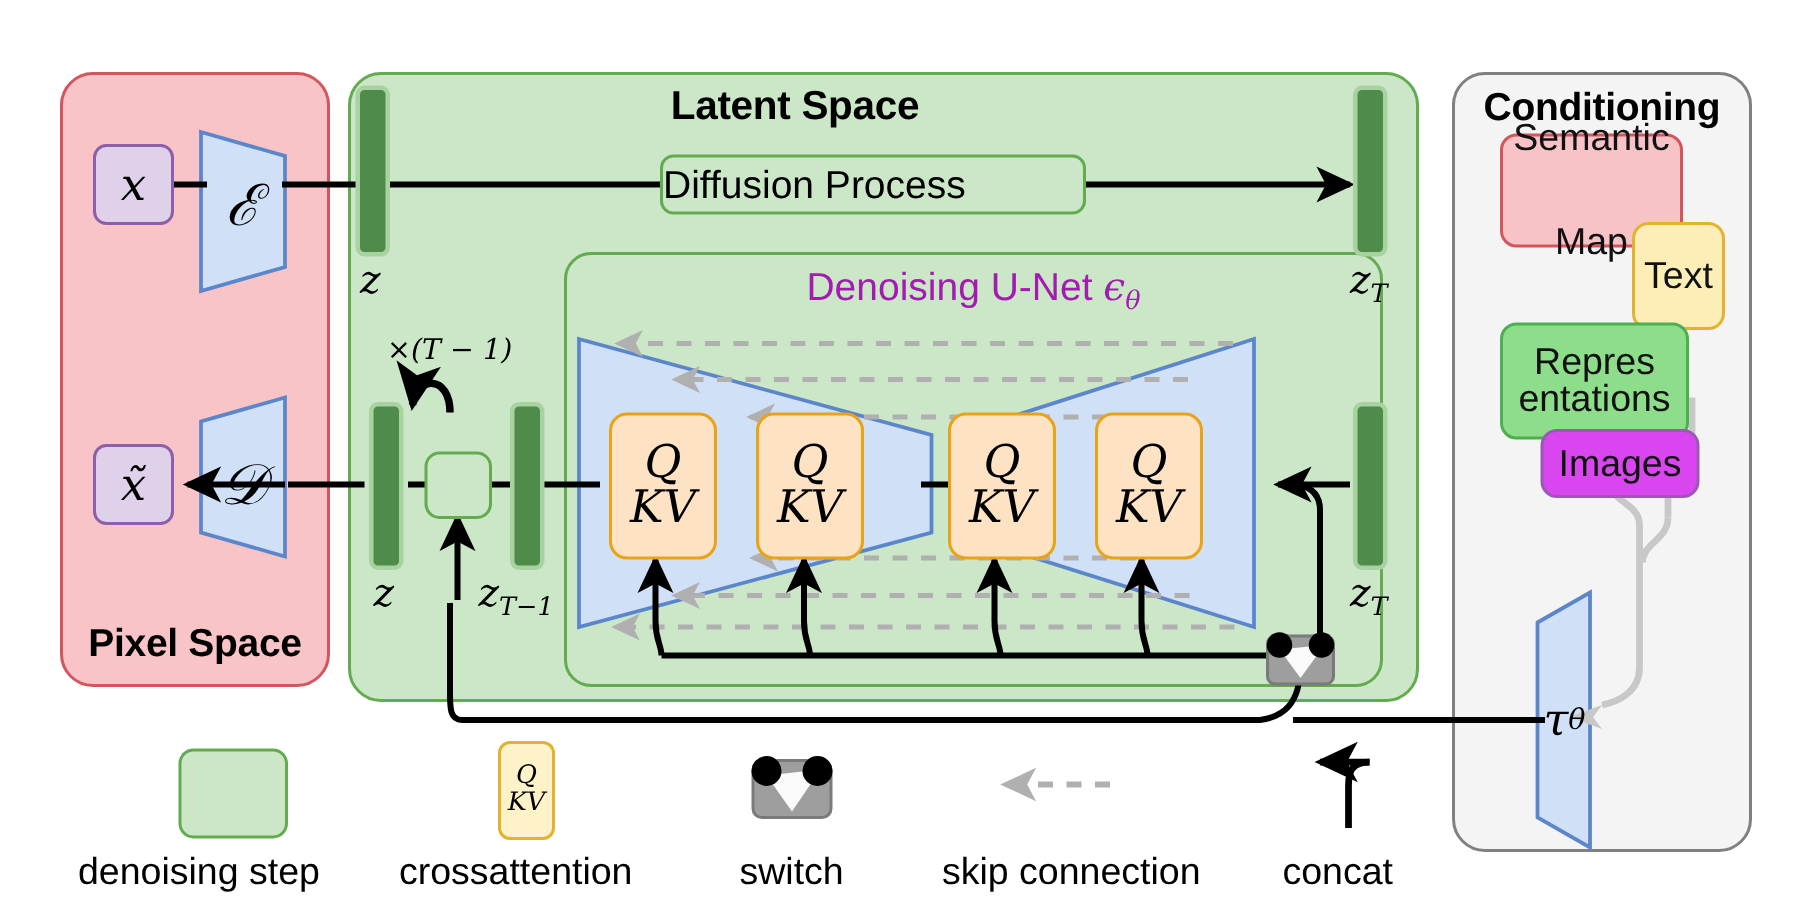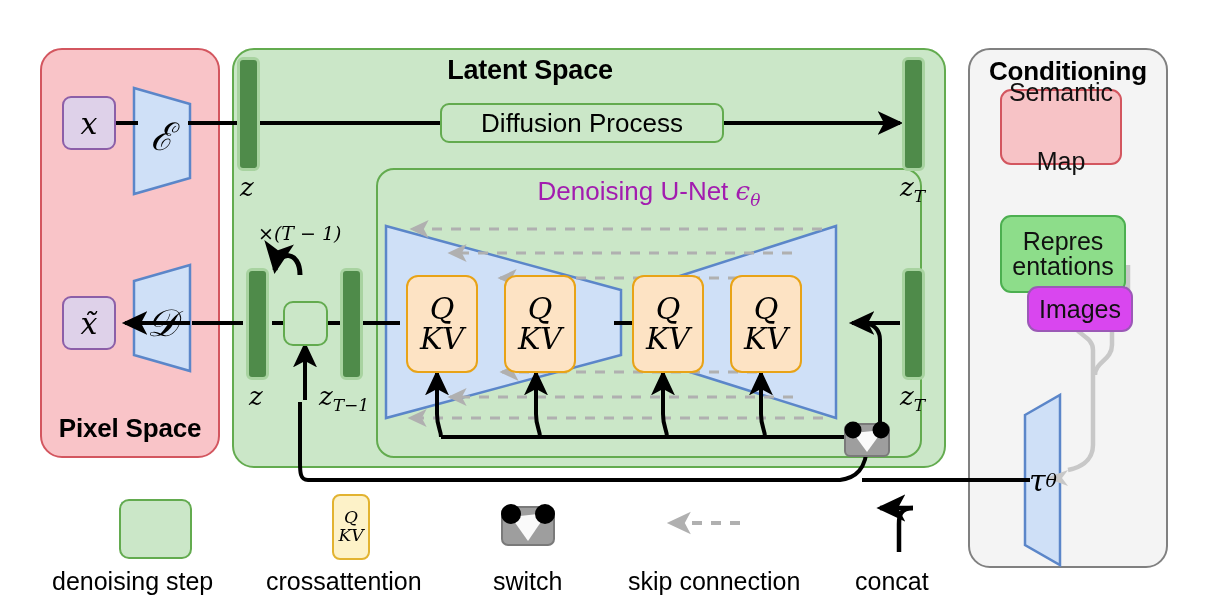--- a/index.html
+++ b/index.html
@@ -78,21 +78,20 @@
   }
 
   
   .pill {
     position: absolute;
     background: #cbe7c8;
     border: 2.5px solid #63ab4f;
     border-radius: 9px;
     display: flex;
     align-items: center;
-    justify-content: center;
     box-sizing: border-box;
     white-space: nowrap;
   }
 
   
   .qkv {
     position: absolute;
     background: #fde3c4;
     border: 2.5px solid #e8a317;
     border-radius: 12px;
@@ -361,20 +360,23 @@
   <div class="qkv" style="left:730px; top:275px; width:72px; height:98px;">
     <span class="q">Q</span>
     <span class="kv">KV</span>
   </div>
 
   <div class="chip chip-sem" style="left:1000px; top:89px; width:122px; height:76px; flex-direction:column;">
     <span>Semantic</span>
     <span>Map</span>
   </div>
 
+  <div class="chip chip-text" style="left:1088px; top:148px; width:62px; height:72px;">
+    <span>Text</span>
+  </div>
 
   <div class="chip chip-rep" style="left:1000px; top:215px; width:126px; height:78px; flex-direction:column;">
     <span>Repres</span>
     <span>entations</span>
   </div>
 
   <div class="chip chip-img" style="left:1027px; top:286px; width:106px; height:46px;">
     <span>Images</span>
   </div>
 

